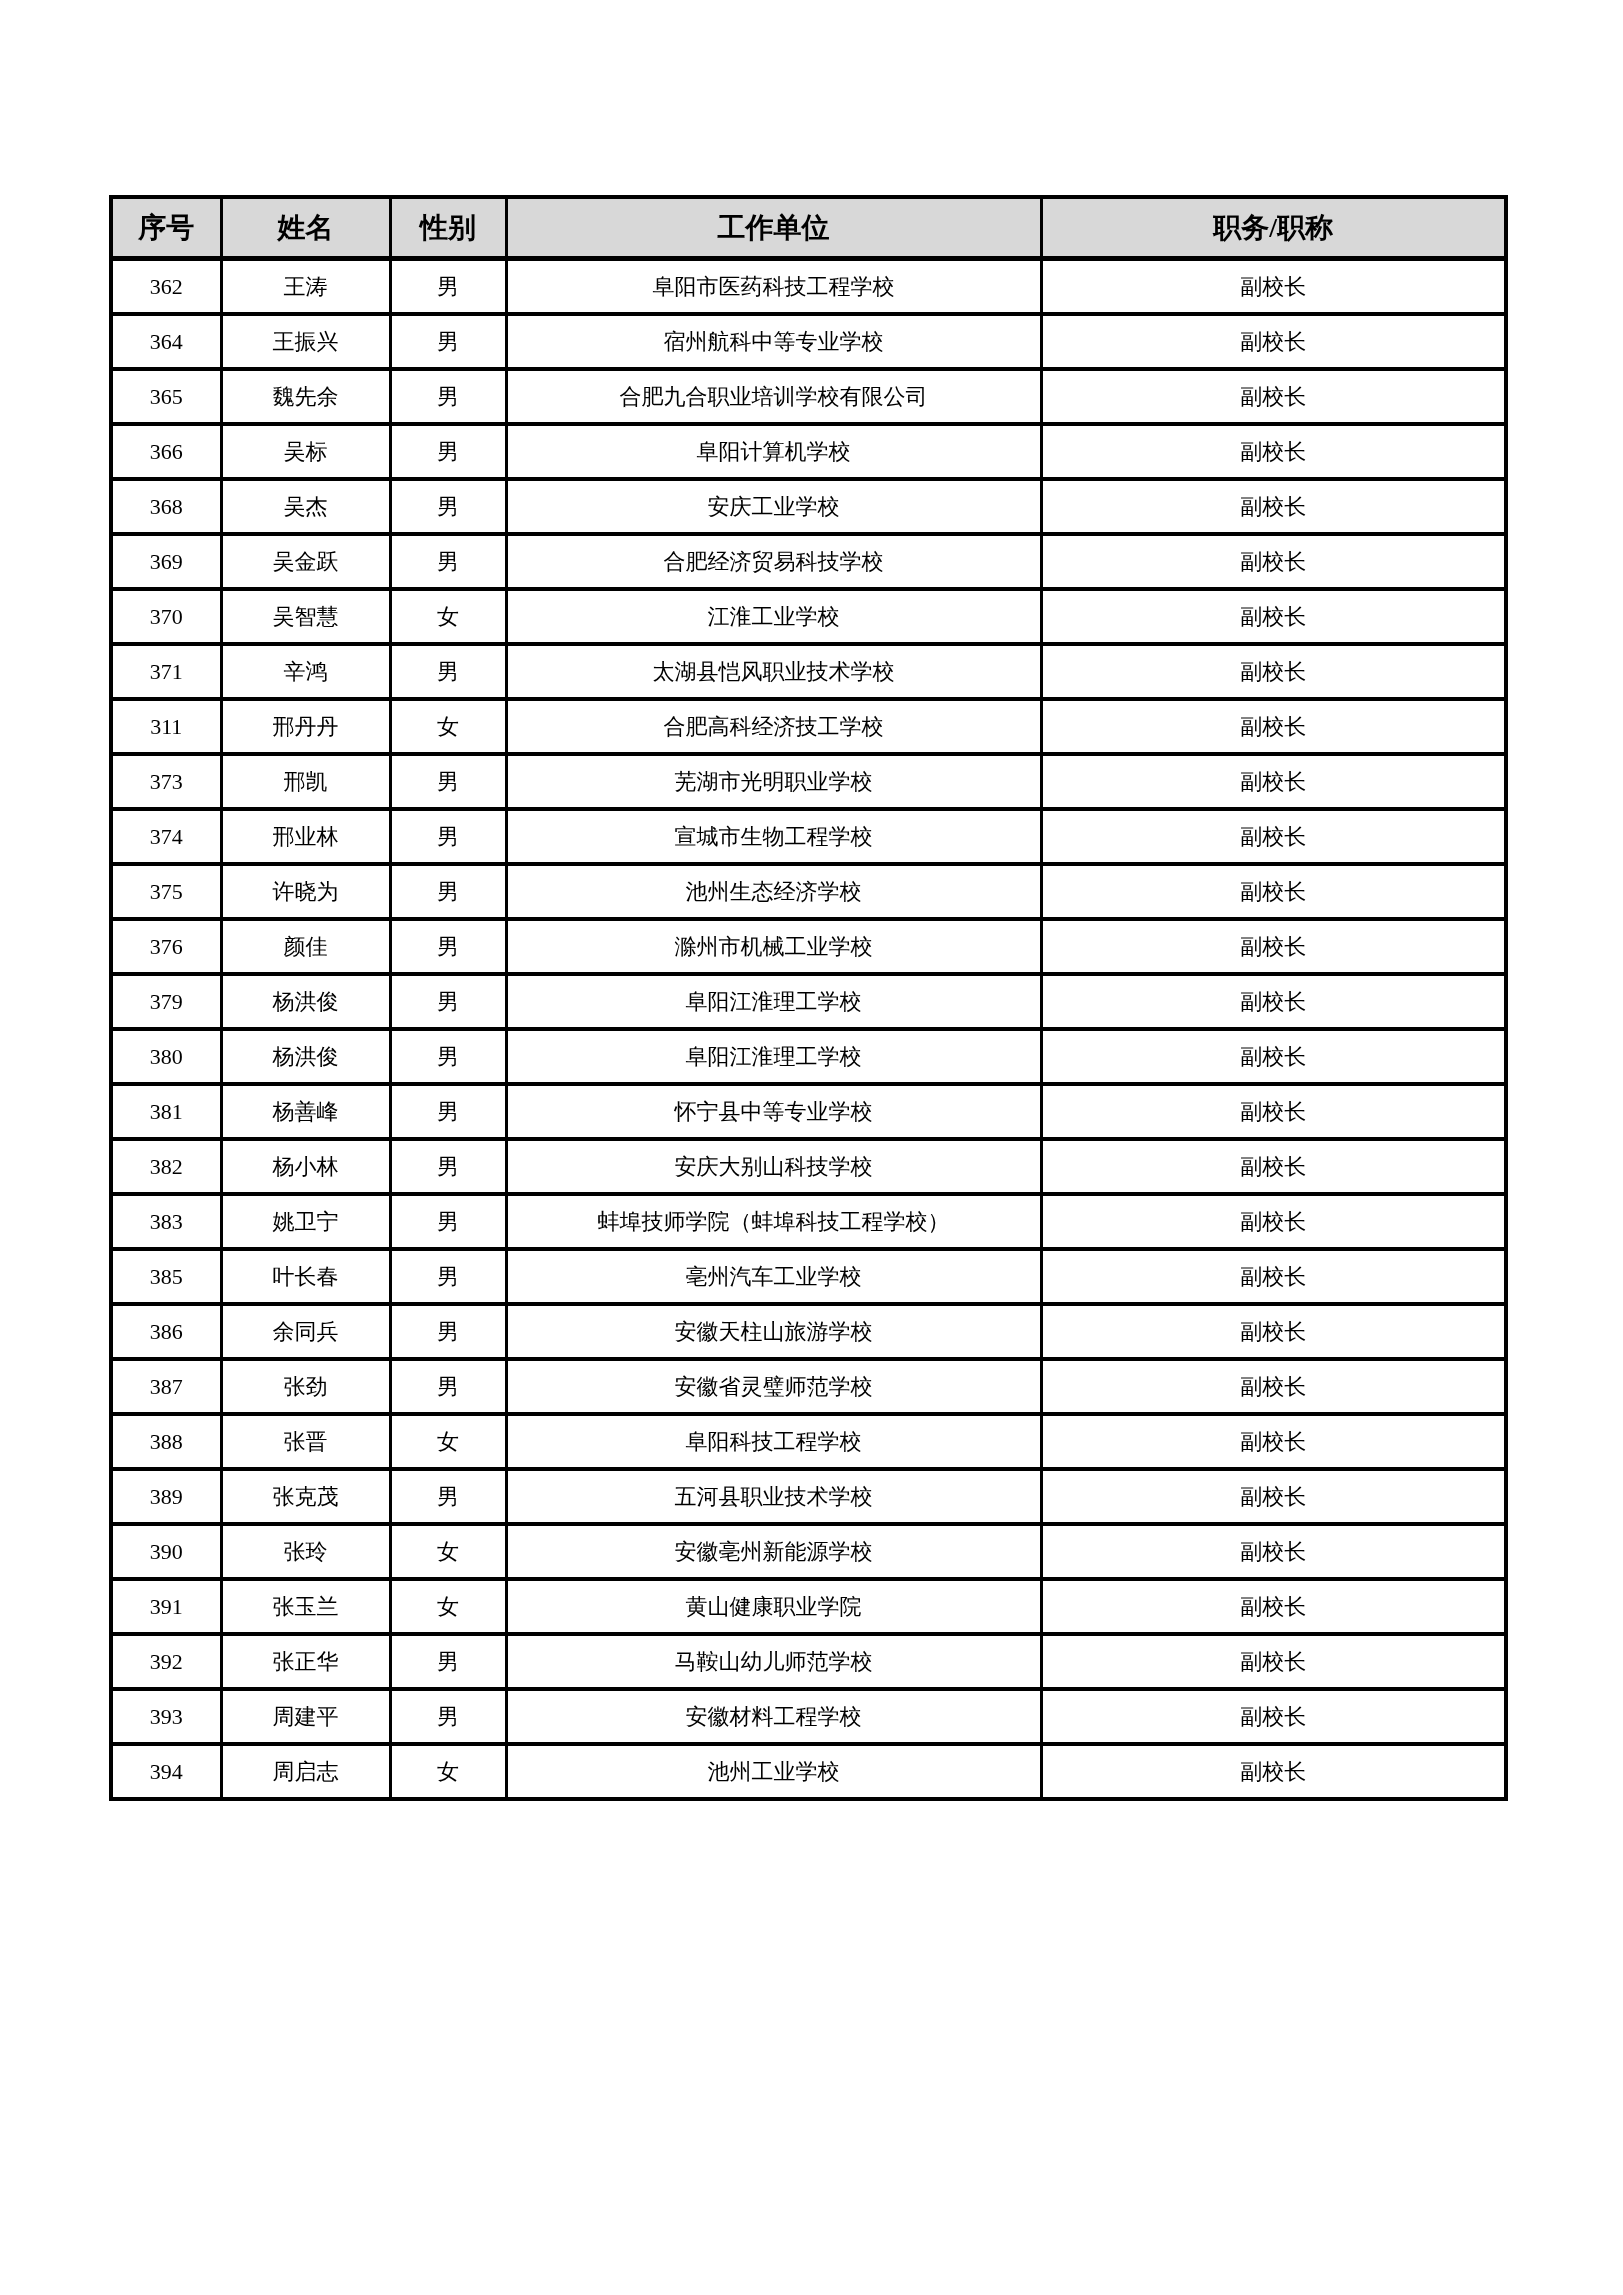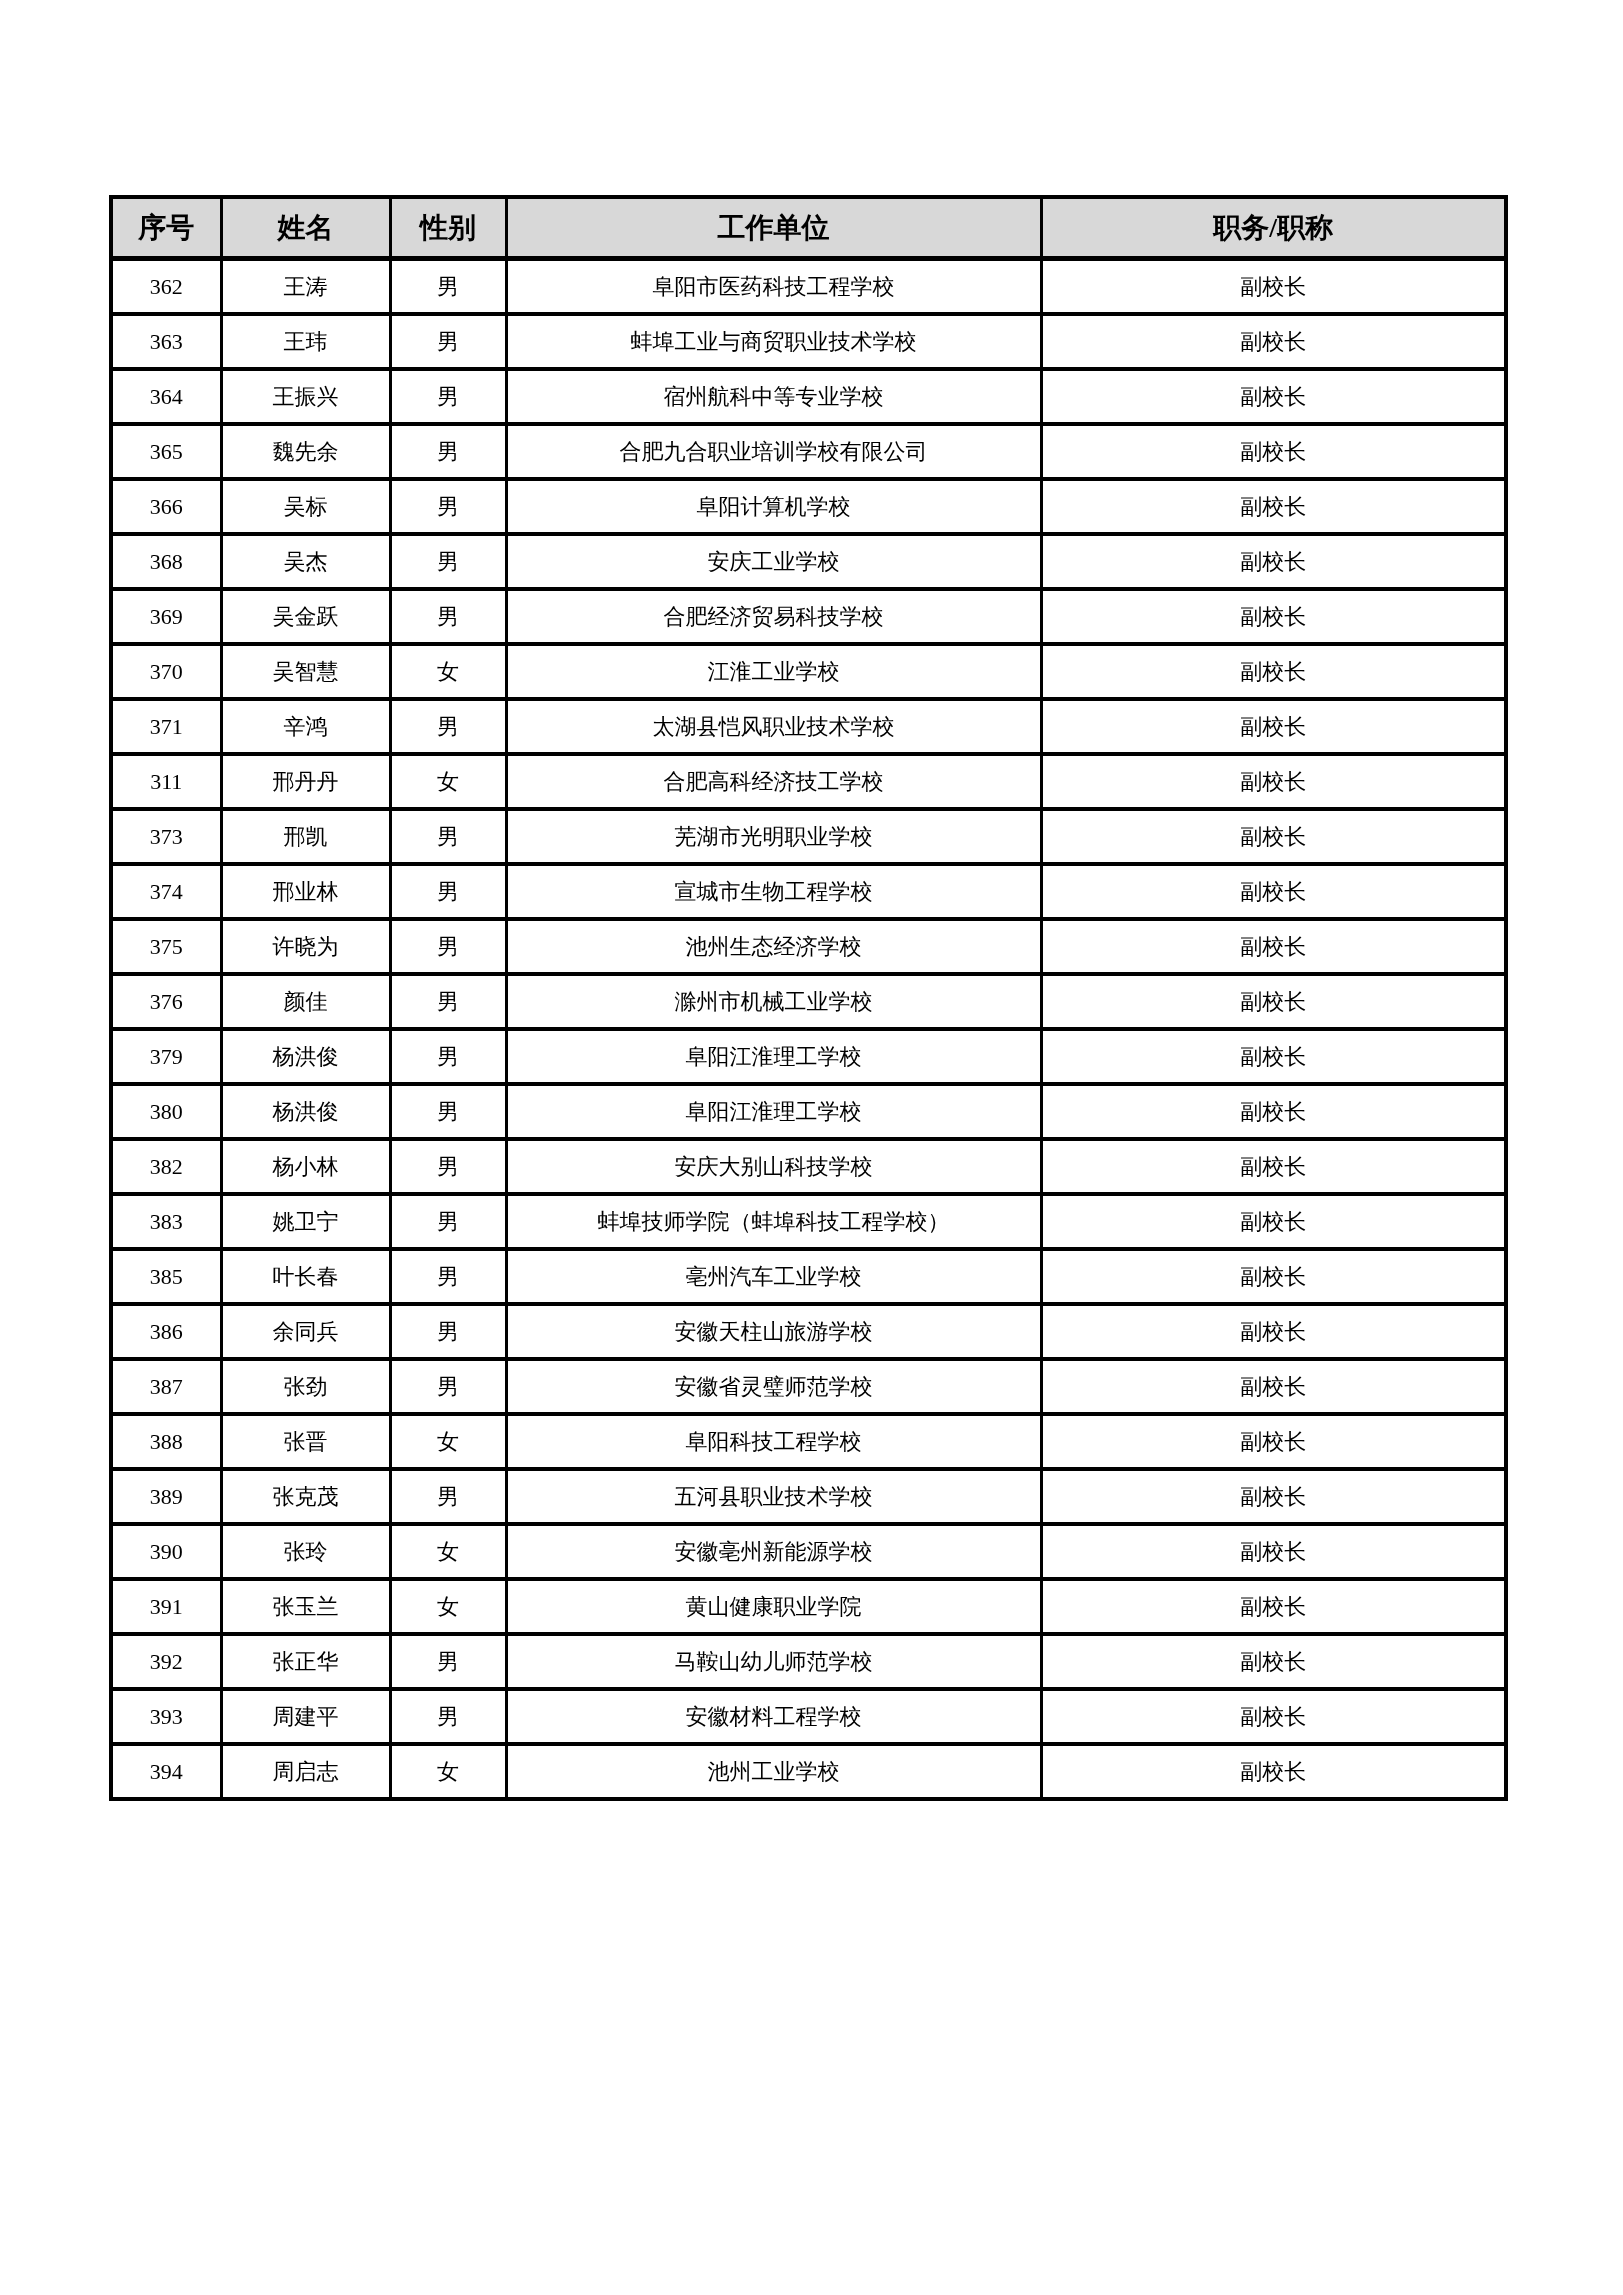--- a/index.html
+++ b/index.html
@@ -77,27 +77,20 @@
     </thead>
     <tbody id="roster-body">
         <tr>
           <td>362</td>
           <td>王涛</td>
           <td>男</td>
           <td>阜阳市医药科技工程学校</td>
           <td>副校长</td>
         </tr>
         <tr>
-          <td>363</td>
-          <td>王玮</td>
-          <td>男</td>
-          <td>蚌埠工业与商贸职业技术学校</td>
-          <td>副校长</td>
-        </tr>
-        <tr>
           <td>364</td>
           <td>王振兴</td>
           <td>男</td>
           <td>宿州航科中等专业学校</td>
           <td>副校长</td>
         </tr>
         <tr>
           <td>365</td>
           <td>魏先余</td>
           <td>男</td>
@@ -179,20 +172,27 @@
           <td>杨洪俊</td>
           <td>男</td>
           <td>阜阳江淮理工学校</td>
           <td>副校长</td>
         </tr>
         <tr>
           <td>380</td>
           <td>杨洪俊</td>
           <td>男</td>
           <td>阜阳江淮理工学校</td>
+          <td>副校长</td>
+        </tr>
+        <tr>
+          <td>381</td>
+          <td>杨善峰</td>
+          <td>男</td>
+          <td>怀宁县中等专业学校</td>
           <td>副校长</td>
         </tr>
         <tr>
           <td>382</td>
           <td>杨小林</td>
           <td>男</td>
           <td>安庆大别山科技学校</td>
           <td>副校长</td>
         </tr>
         <tr>

